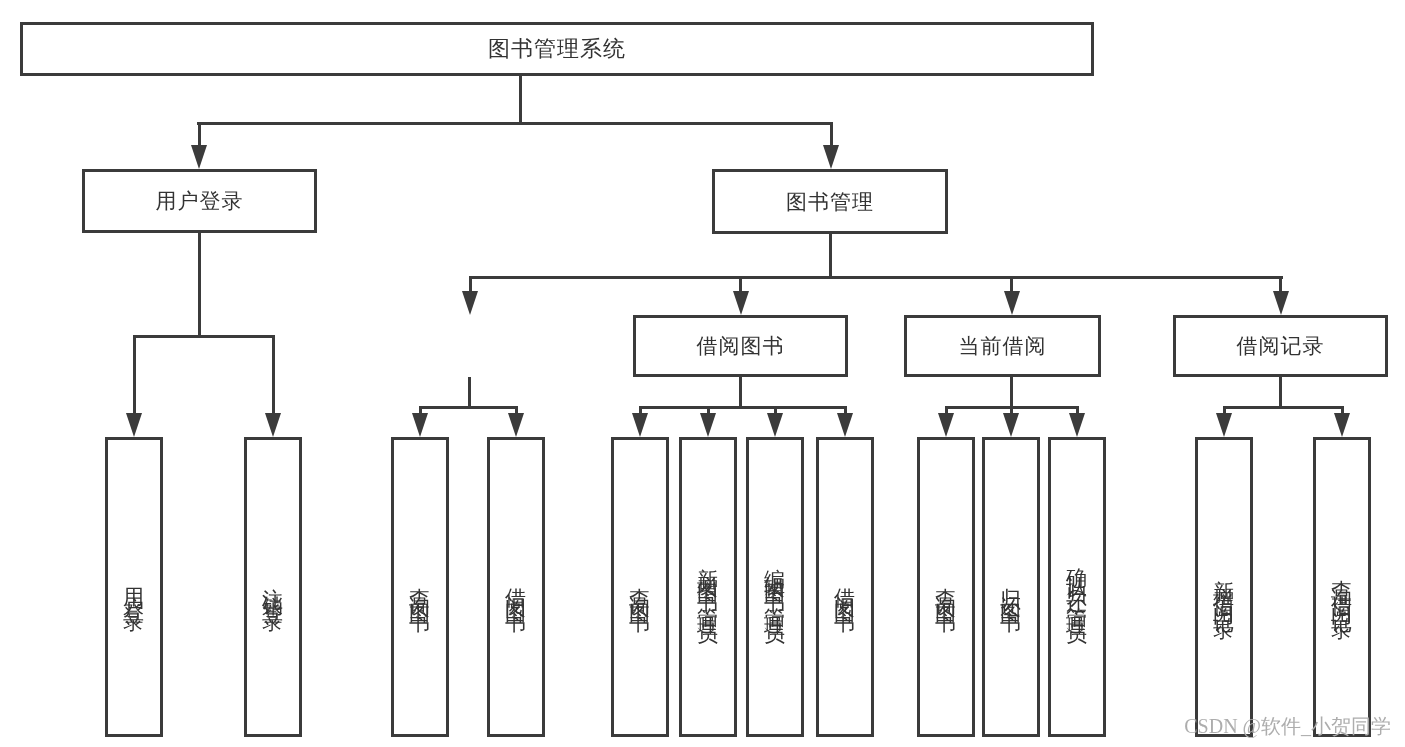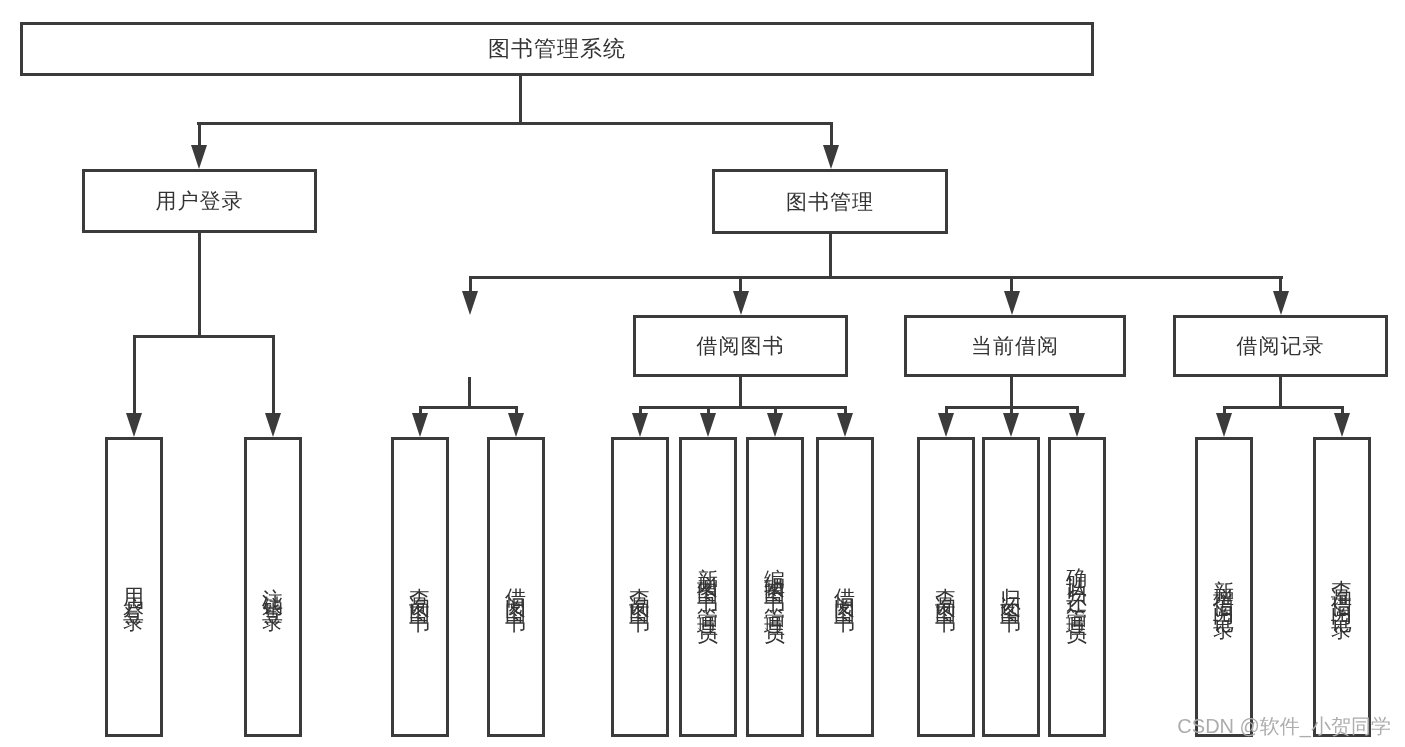--- a/index.html
+++ b/index.html
@@ -27,21 +27,21 @@
   .hline,.vline,.ashaft{position:absolute;background:var(--line);z-index:1;}
   .hline{height:3px;}
   .vline,.ashaft{width:3px;}
   .ahead{
     position:absolute;width:0;height:0;z-index:1;
     border-left:8px solid transparent;border-right:8px solid transparent;
     border-top:24px solid var(--line);
   }
   .watermark{
     position:absolute;top:713px;right:14px;font-size:20px;
-    color:var(--watermark);z-index:5;white-space:nowrap;
+    color:var(--watermark);z-index:5;white-space:nowrap;font-family:Liberation Serif, serif;
   }
 </style>
 </head>
 <body>
 
 <div class="canvas">
 
   <div class="vline" style="left:519px;top:68px;height:57px"></div>
   <div class="hline" style="left:197px;top:122px;width:636px"></div>
   <div class="ashaft" style="left:197.5px;top:122px;height:28px"></div>
@@ -108,21 +108,21 @@
   <div class="box h" style="left:82px;top:169px;width:235px;height:64px">
     <span>用户登录</span>
   </div>
   <div class="box h" style="left:712px;top:169px;width:236px;height:65px">
     <span>图书管理</span>
   </div>
 
   <div class="box h" style="left:633px;top:315px;width:215px;height:62px">
     <span>借阅图书</span>
   </div>
-  <div class="box h" style="left:904px;top:315px;width:222px;height:62px">
+  <div class="box h" style="left:904px;top:315px;width:197px;height:62px">
     <span>当前借阅</span>
   </div>
   <div class="box h" style="left:1173px;top:315px;width:215px;height:62px">
     <span>借阅记录</span>
   </div>
 
   <div class="box v" style="left:105px;top:437px;width:58px;height:300px">
     <span>用户登录</span>
   </div>
   <div class="box v" style="left:244px;top:437px;width:58px;height:300px">

